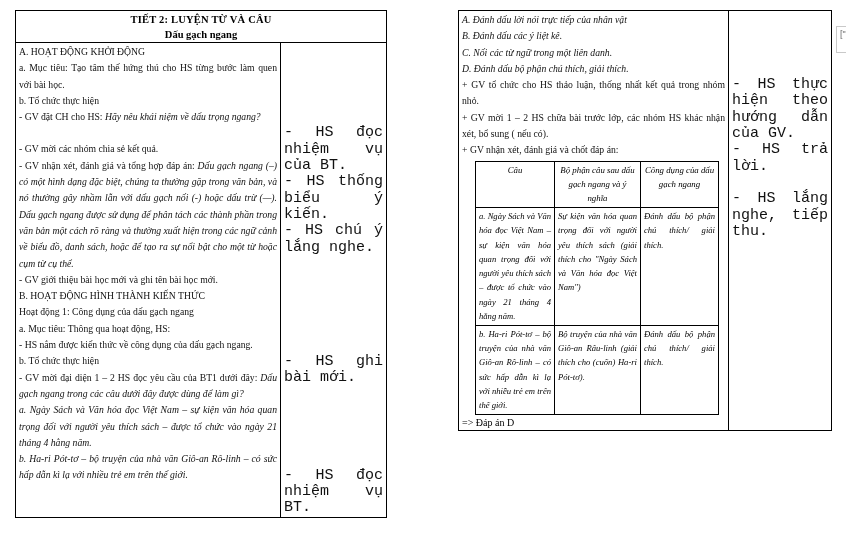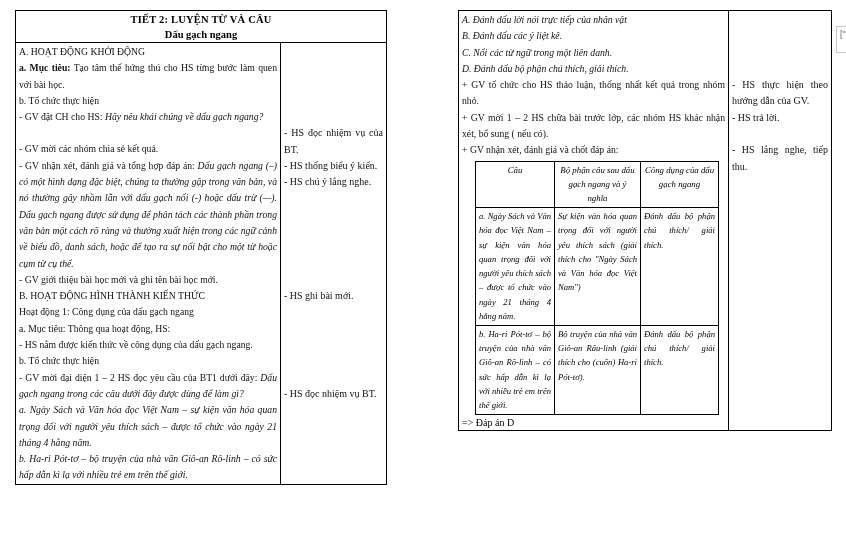--- a/index.html
+++ b/index.html
@@ -84,31 +84,32 @@
     margin: 0;
     font-size: 9.7px;
     line-height: 16.3px;
     text-align: justify;
     text-justify: inter-word;
     color: #111;
   }
   p.ln.last { text-align-last: left; }
   p.b   { font-weight: normal; }
   p.i   { font-style: italic; }
-  .b    { font-weight: bold; }
+  .b    { font-weight: normal; }
   .i    { font-style: italic; }
   .gap  { height: 16px; }
 
   
   p.rn {
     margin: 0;
-    font-size: 10px;
+    font-size: 15px;
     line-height: 16.3px;
     text-align: justify;
     color: #111;
+    font-family: Liberation Mono, monospace;
   }
 
   
   .spacer { display: block; }
 
   
   table.inner {
     border-collapse: collapse;
     table-layout: fixed;
     width: 243px;
@@ -188,21 +189,21 @@
           <div class="t-sub">Dấu gạch ngang</div>
         </td>
       </tr>
 
       <tr>
 
         <td>
           <p class="ln b last">A. HOẠT ĐỘNG KHỞI ĐỘNG</p>
           <p class="ln"><span class="b">a. Mục tiêu:</span><span> Tạo tâm thế hứng thú cho HS từng bước làm quen với bài học.</span></p>
           <p class="ln b last">b. Tổ chức thực hiện</p>
-          <p class="ln last"><span>- GV đặt CH cho HS:</span><span class="i"> Hãy nêu khái chúng về dấu gạch ngang?</span></p>
+          <p class="ln last"><span>- GV đặt CH cho HS:</span><span class="i"> Hãy nêu khái niệm về dấu trọng ngang?</span></p>
           <div class="gap"></div>
           <p class="ln last">- GV mời các nhóm chia sẻ kết quả.</p>
           <p class="ln"><span>- GV nhận xét, đánh giá và tổng hợp đáp án:</span><span class="i"> Dấu gạch ngang (–) có một hình dạng đặc biệt, chúng ta thường gặp trong văn bản, và nó thường gây nhầm lẫn với dấu gạch nối (-) hoặc dấu trừ (—). Dấu gạch ngang được sử dụng để phân tách các thành phần trong văn bản một cách rõ ràng và thường xuất hiện trong các ngữ cảnh về biểu đồ, danh sách, hoặc để tạo ra sự nổi bật cho một từ hoặc cụm từ cụ thể.</span></p>
           <p class="ln last">- GV giới thiệu bài học mới và ghi tên bài học mới.</p>
           <p class="ln b last">B. HOẠT ĐỘNG HÌNH THÀNH KIẾN THỨC</p>
           <p class="ln b last">Hoạt động 1: Công dụng của dấu gạch ngang</p>
           <p class="ln b last">a. Mục tiêu: Thông qua hoạt động, HS:</p>
           <p class="ln last">- HS nắm được kiến thức về công dụng của dấu gạch ngang.</p>
           <p class="ln b last">b. Tổ chức thực hiện</p>
           <p class="ln"><span>- GV mời đại diện 1 – 2 HS đọc yêu cầu của BT1 dưới đây:</span><span class="i"> Dấu gạch ngang trong các câu dưới đây được dùng để làm gì?</span></p>

